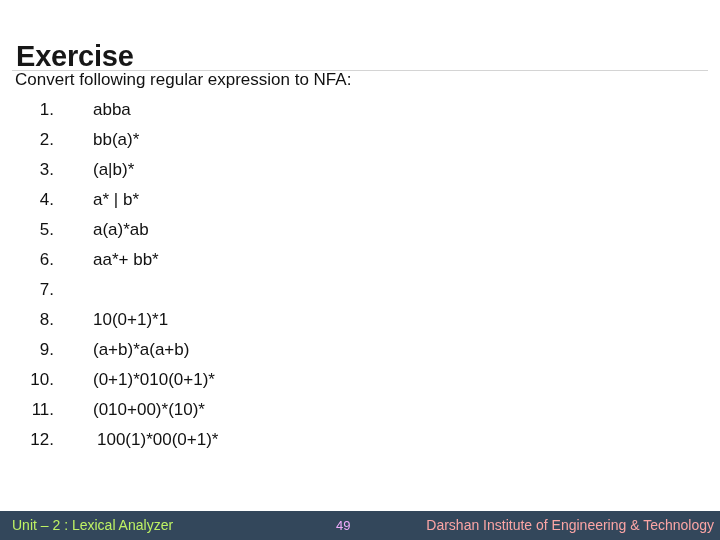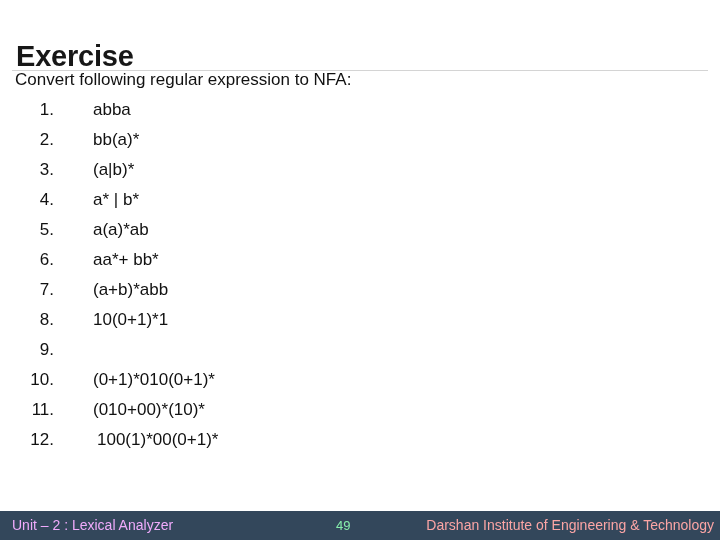--- a/index.html
+++ b/index.html
@@ -105,32 +105,32 @@
     background: #33475b;
   }
 
   .footer-left {
     position: absolute;
     left: 12px;
     top: 0;
     height: 29px;
     line-height: 29px;
     font-size: 14px;
-    color: #f0abfc;
+    color: #bef264;
     white-space: nowrap;
   }
 
   .footer-page {
     position: absolute;
     left: 336px;
     top: 0;
     height: 29px;
     line-height: 29px;
     font-size: 13px;
-    color: #86efac;
+    color: #f0abfc;
     white-space: nowrap;
   }
 
   .footer-right {
     position: absolute;
     right: 6px;
     top: 0;
     height: 29px;
     line-height: 29px;
     font-size: 14px;
@@ -171,28 +171,28 @@
       <li>
         <span class="num">5.</span>
         <span class="expr">a(a)*ab</span>
       </li>
       <li>
         <span class="num">6.</span>
         <span class="expr">aa*+ bb*</span>
       </li>
       <li>
         <span class="num">7.</span>
-        <span class="expr">(a+b)*abb</span>
       </li>
       <li>
         <span class="num">8.</span>
         <span class="expr">10(0+1)*1</span>
       </li>
       <li>
         <span class="num">9.</span>
+        <span class="expr">(a+b)*a(a+b)</span>
       </li>
       <li>
         <span class="num">10.</span>
         <span class="expr">(0+1)*010(0+1)*</span>
       </li>
       <li>
         <span class="num">11.</span>
         <span class="expr">(010+00)*(10)*</span>
       </li>
       <li class="wide-gap">

